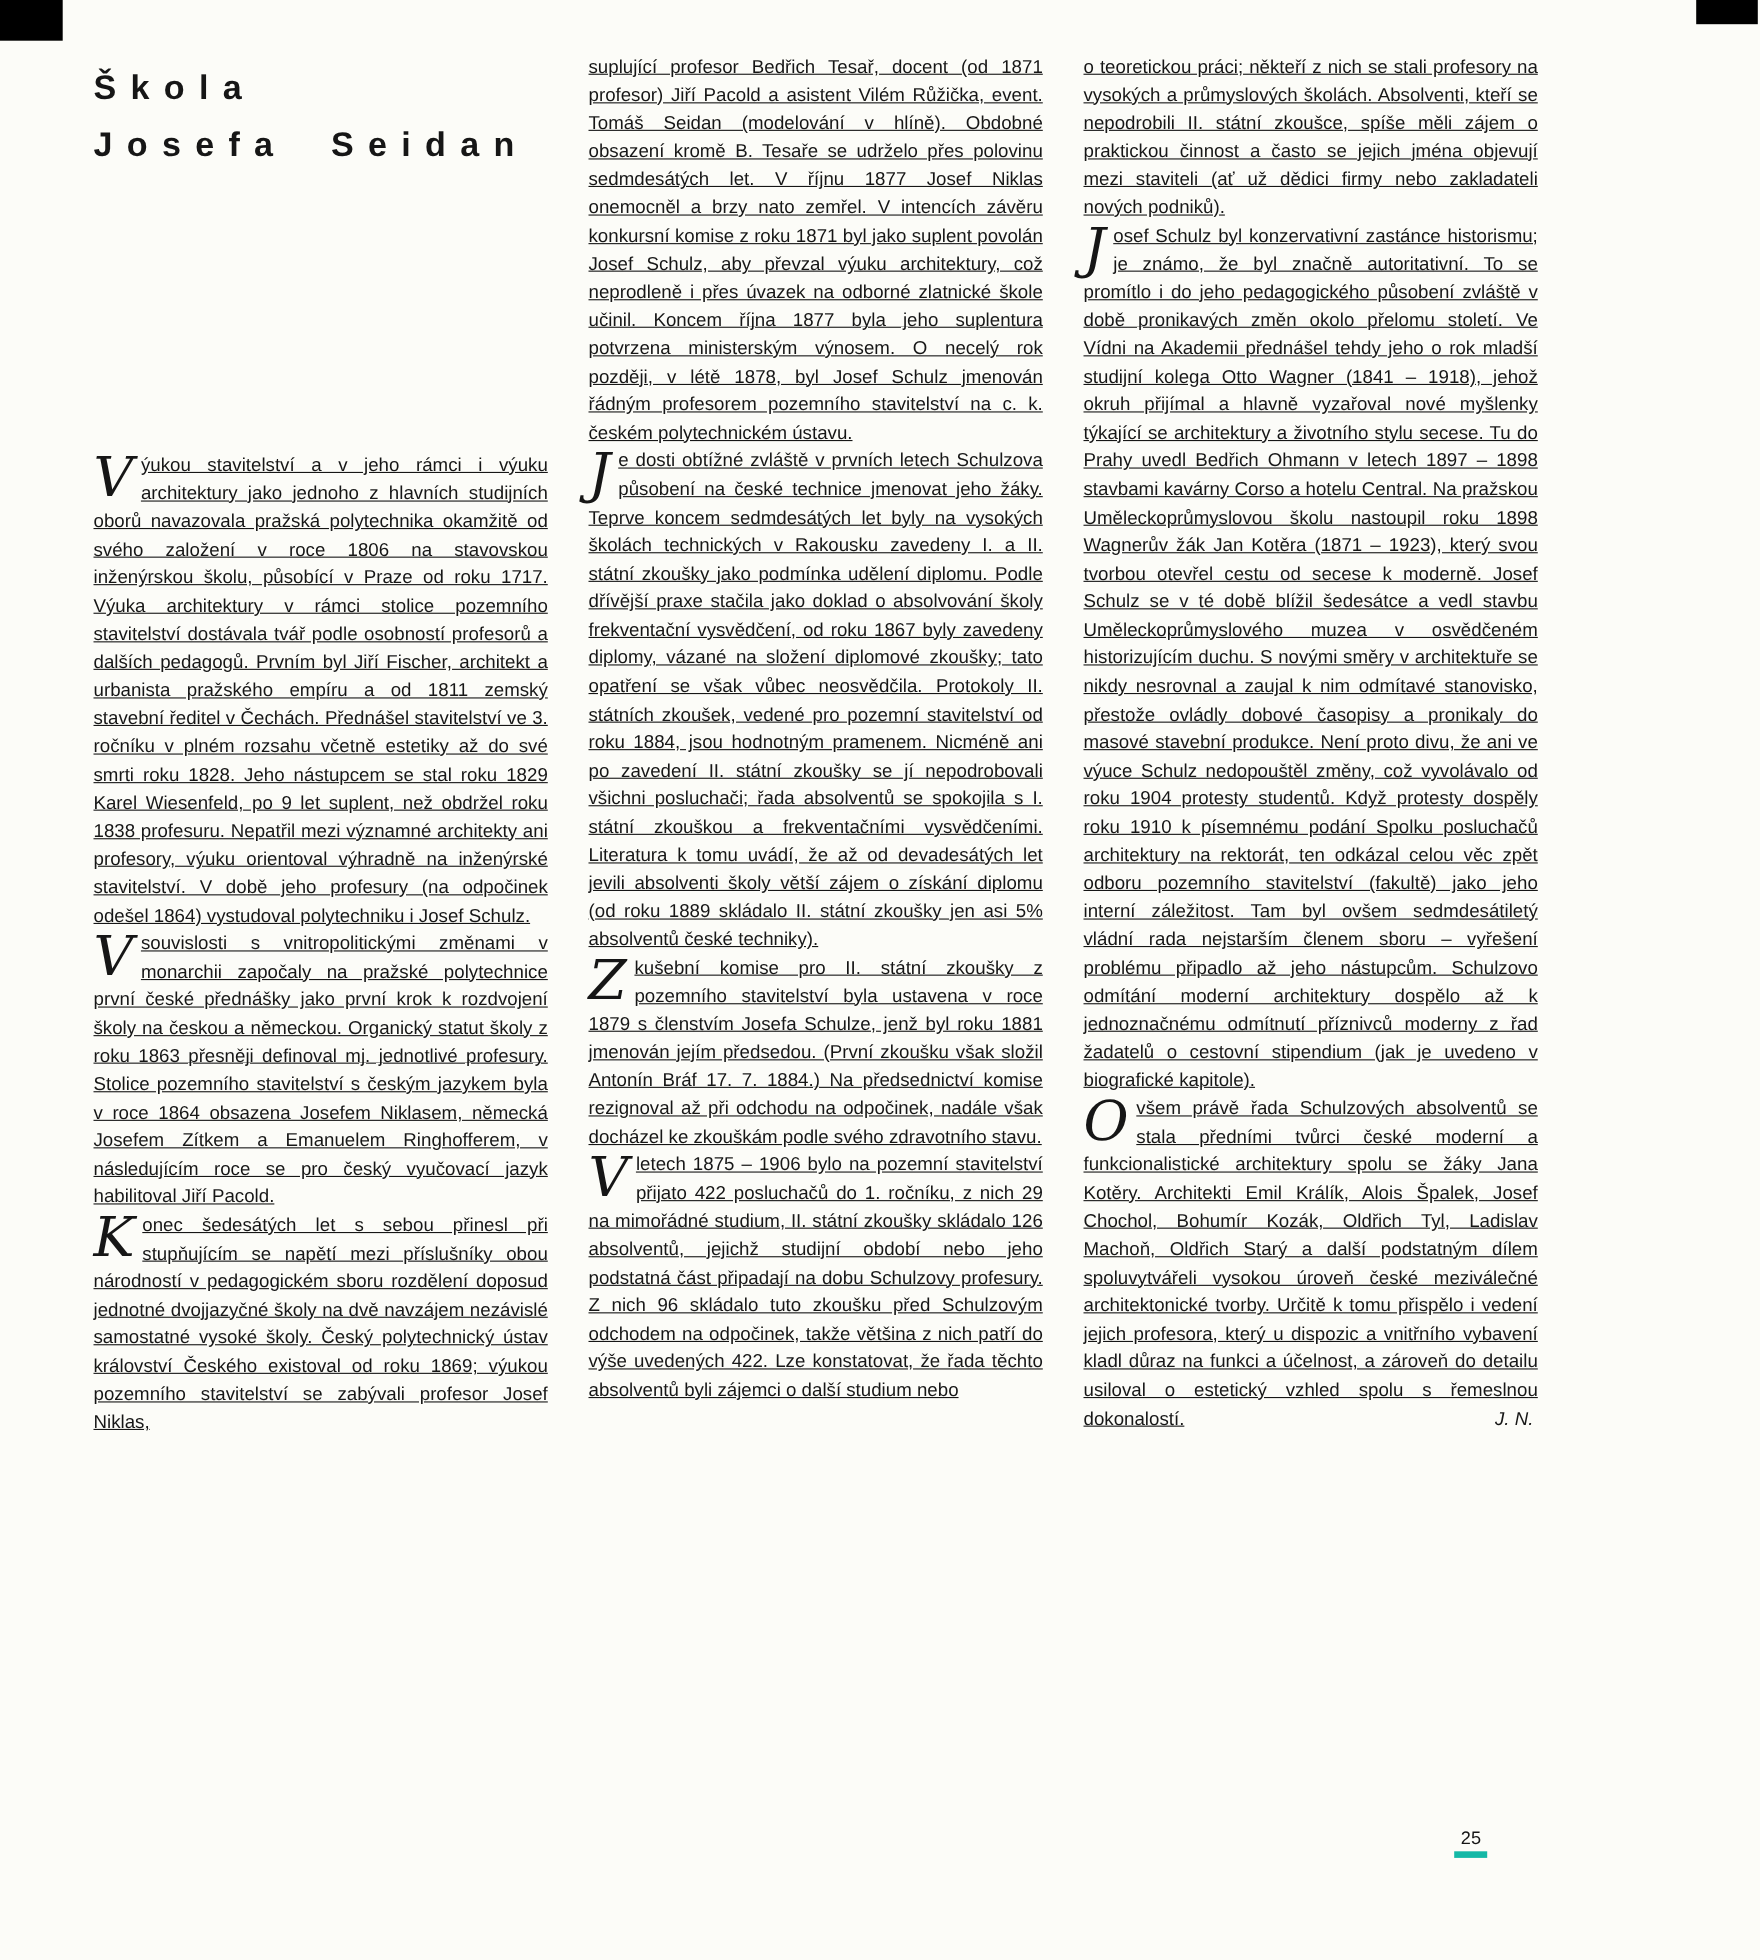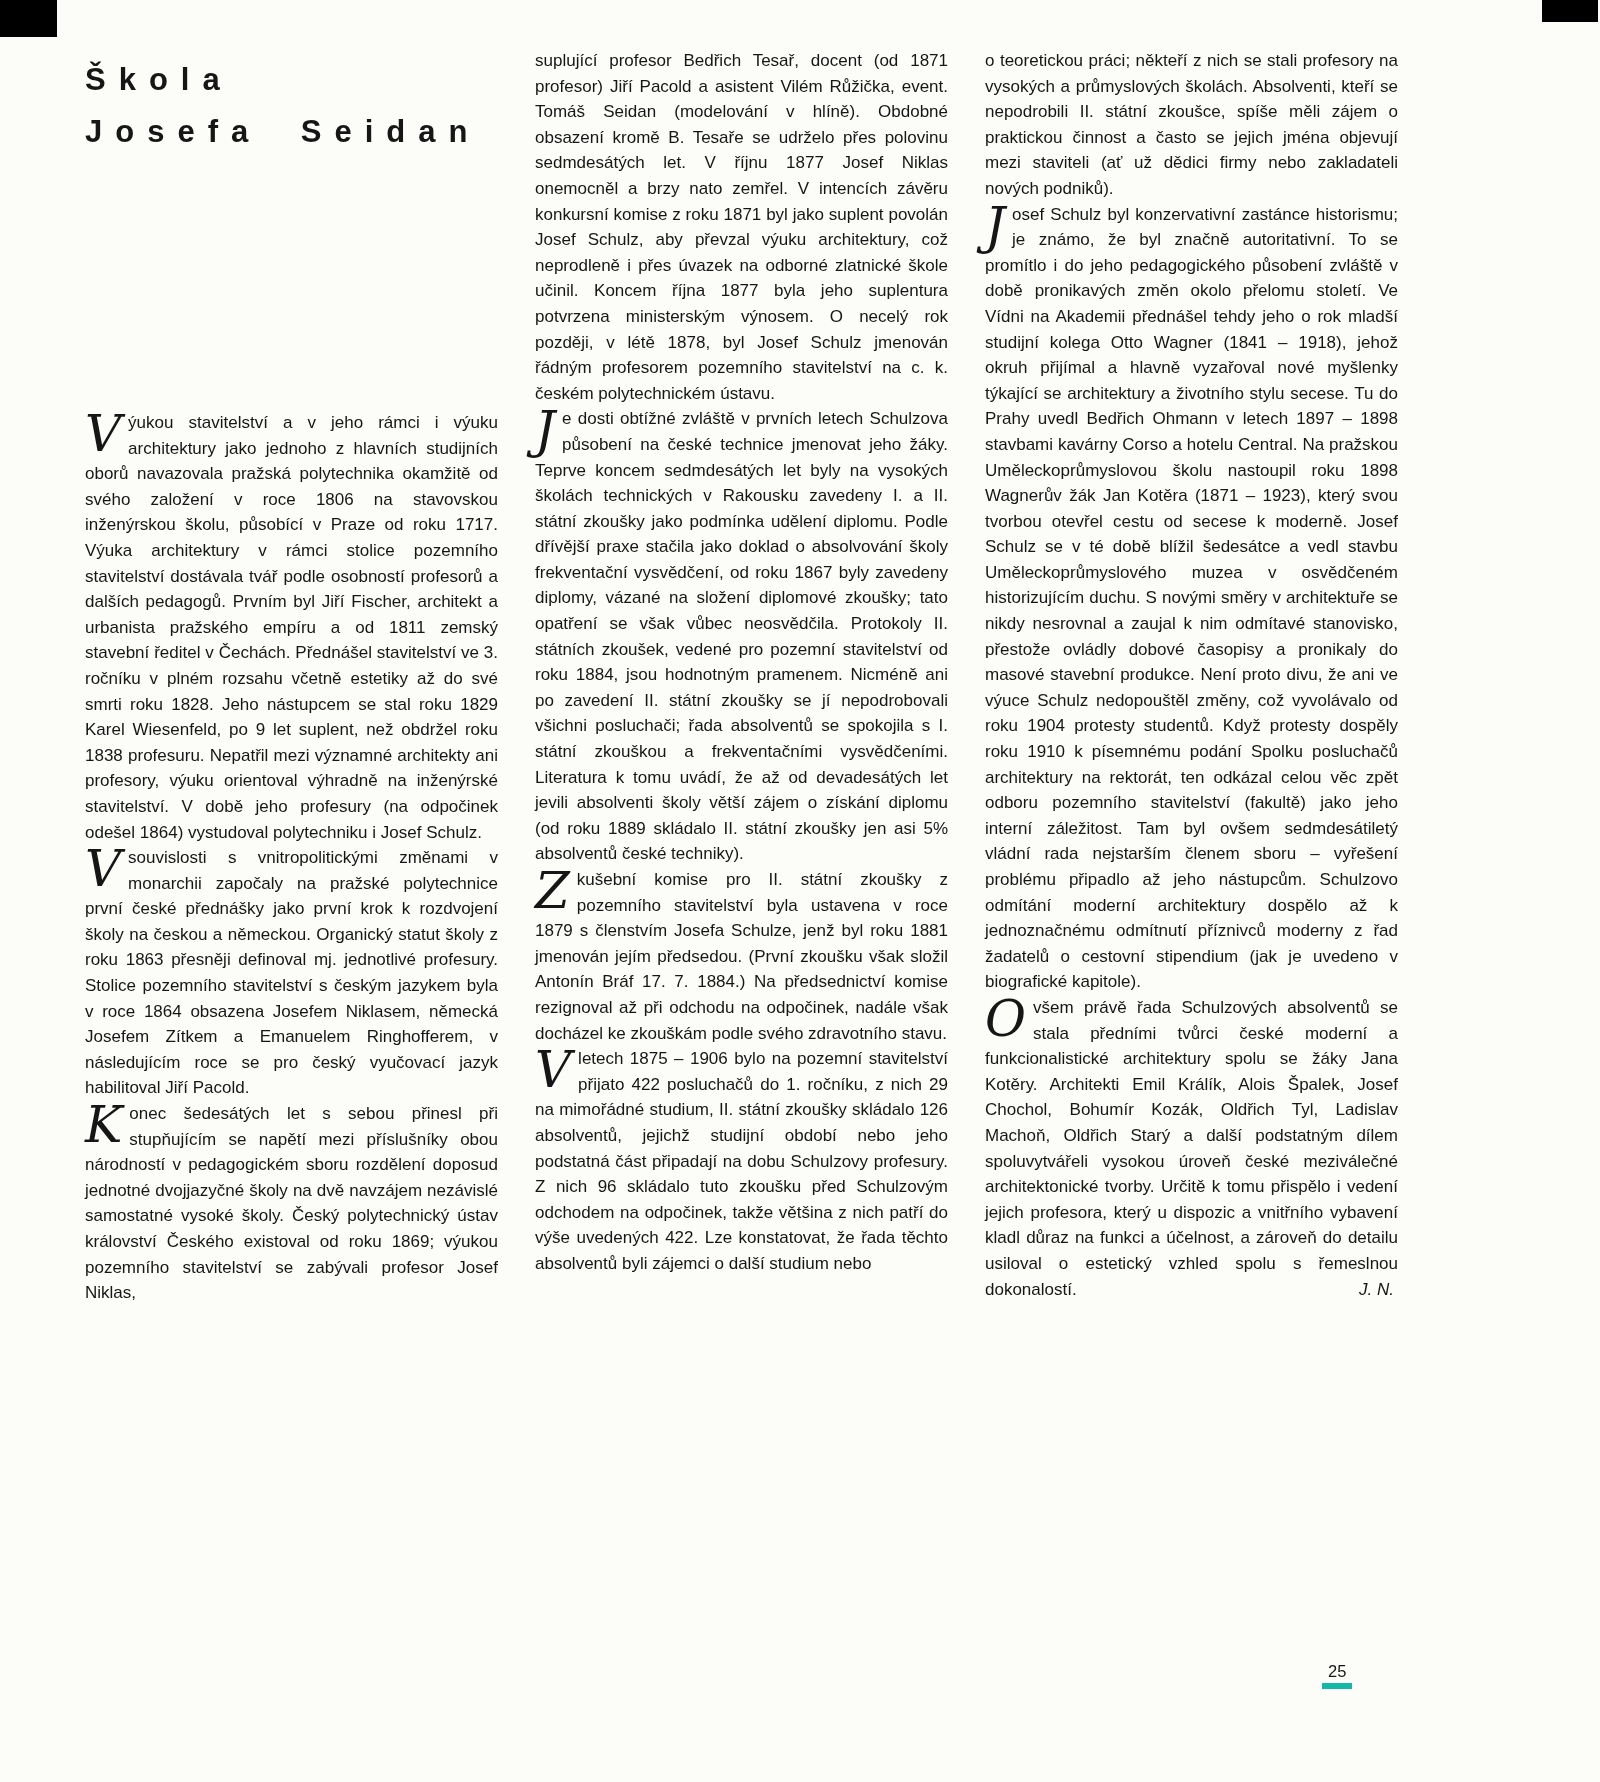--- a/index.html
+++ b/index.html
@@ -16,21 +16,21 @@
 
   .page { position: absolute; left: 85px; top: 48px; width: 1313px; }
   .columns { display: flex; gap: 37px; }
   .col {
     width: 413px;
     font-size: 17px;
     line-height: 25.6px;
     text-align: justify;
     hyphens: auto; -webkit-hyphens: auto;
   }
-  .col p { margin: 0; }
+  .col p { margin: 0; text-decoration: underline; }
 
   .title {
     font-weight: bold;
     font-size: 31px;
     line-height: 52px;
     letter-spacing: 13px;
     word-spacing: 18px;
     margin: 6px 0 252px 0;
     white-space: nowrap;
   }

